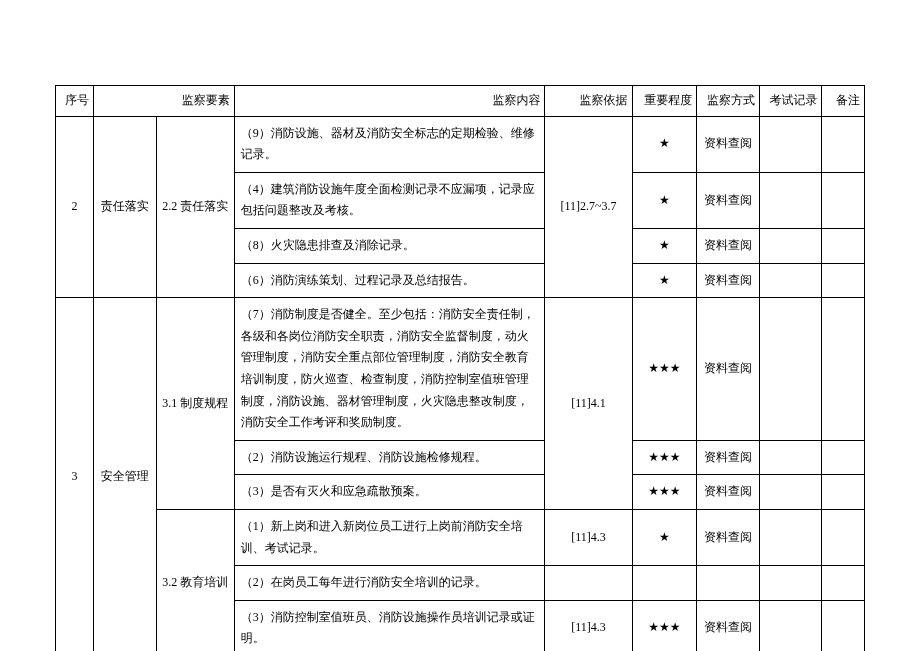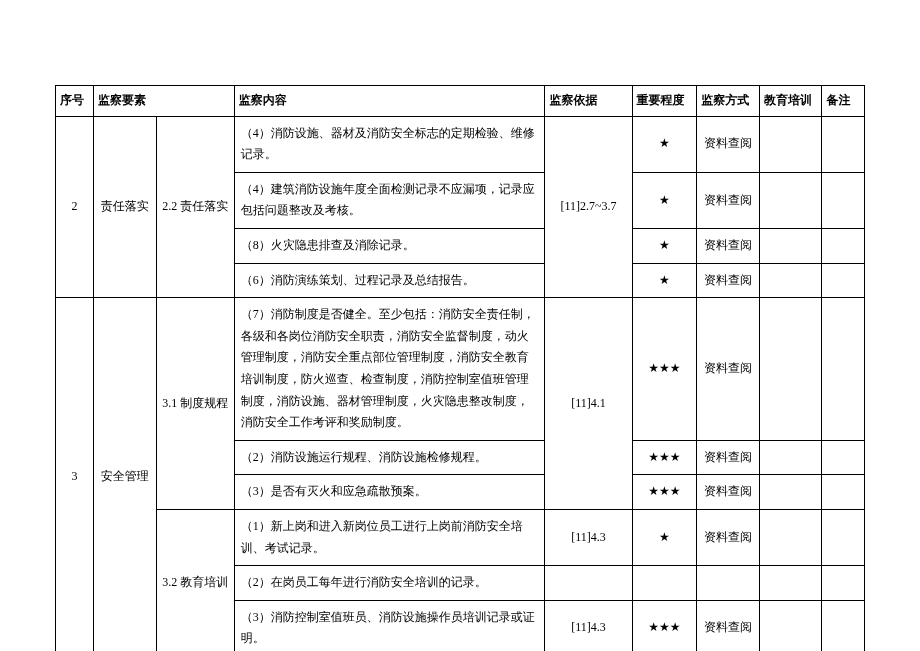--- a/index.html
+++ b/index.html
@@ -23,22 +23,22 @@
     table-layout: fixed;
   }
   th, td {
     border: 1px solid #000;
     padding: 4px 4px;
     vertical-align: middle;
     line-height: 1.8;
     word-break: break-all;
   }
   th {
-    font-weight: bold;
-    text-align: left;
+    font-weight: normal;
+    text-align: right;
   }
   .col-seq   { width: 34px; }
   .col-el1   { width: 56px; }
   .col-el2   { width: 70px; }
   .col-content { width: 278px; }
   .col-basis { width: 78px; }
   .col-imp   { width: 58px; }
   .col-method{ width: 56px; }
   .col-issue { width: 56px; }
   .col-note  { width: 38px; }
@@ -64,29 +64,29 @@
   </colgroup>
 
   <tbody>
         <tr>
     <th>序号</th>
     <th colspan="2">监察要素</th>
     <th>监察内容</th>
     <th>监察依据</th>
     <th>重要程度</th>
     <th>监察方式</th>
-    <th>教育培训</th>
+    <th>考试记录</th>
     <th>备注</th>
   </tr>
 
   <tr>
     <td rowspan="4" class="center">2</td>
     <td rowspan="4" class="center">责任落实</td>
     <td rowspan="4" class="center">2.2 责任落实</td>
-    <td class="content-cell">（4）消防设施、器材及消防安全标志的定期检验、维修记录。</td>
+    <td class="content-cell">（9）消防设施、器材及消防安全标志的定期检验、维修记录。</td>
     <td rowspan="4" class="center">[11]2.7~3.7</td>
     <td class="center">★</td>
     <td class="center">资料查阅</td>
     <td></td>
     <td></td>
   </tr>
   <tr>
     <td class="content-cell">（4）建筑消防设施年度全面检测记录不应漏项，记录应包括问题整改及考核。</td>
     <td class="center">★</td>
     <td class="center">资料查阅</td>

